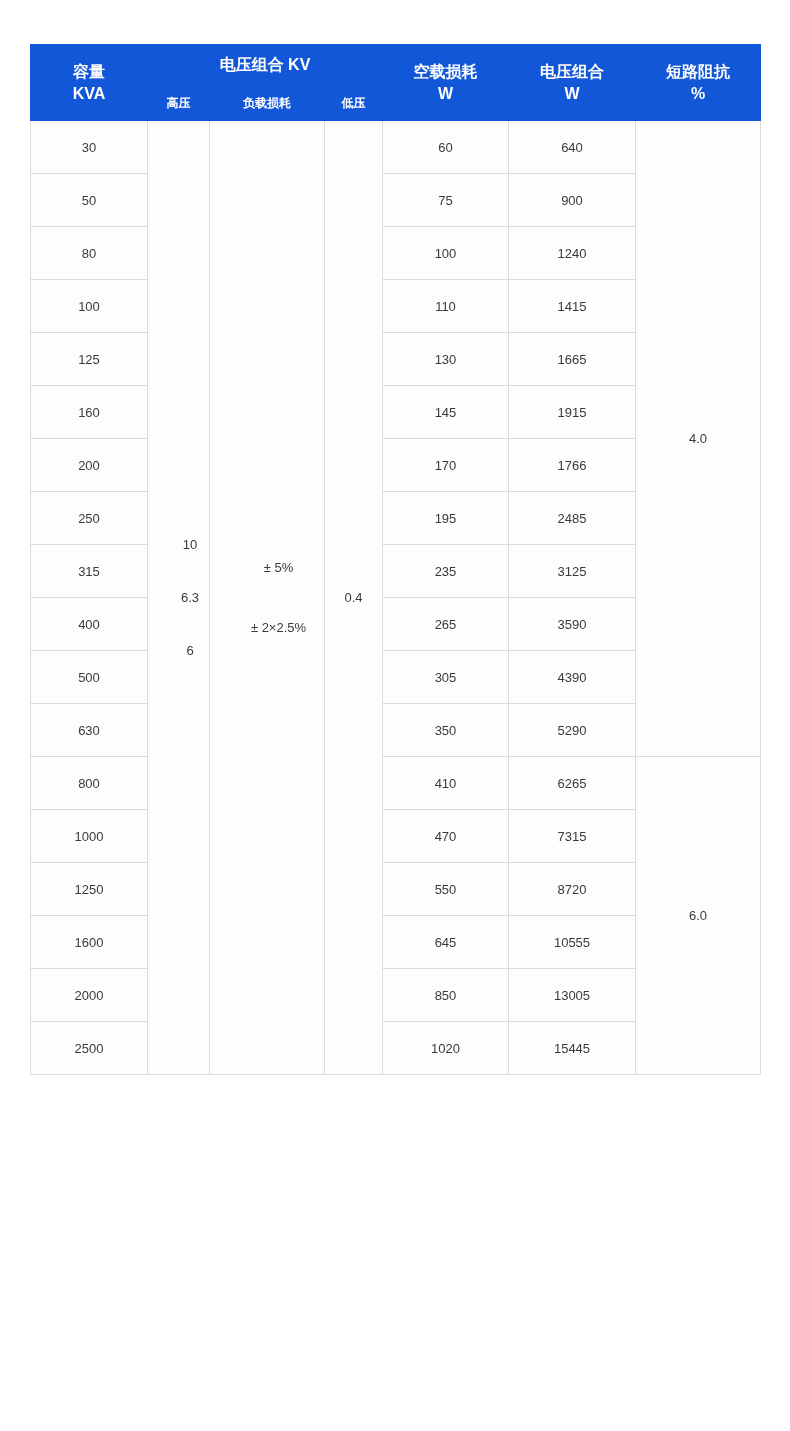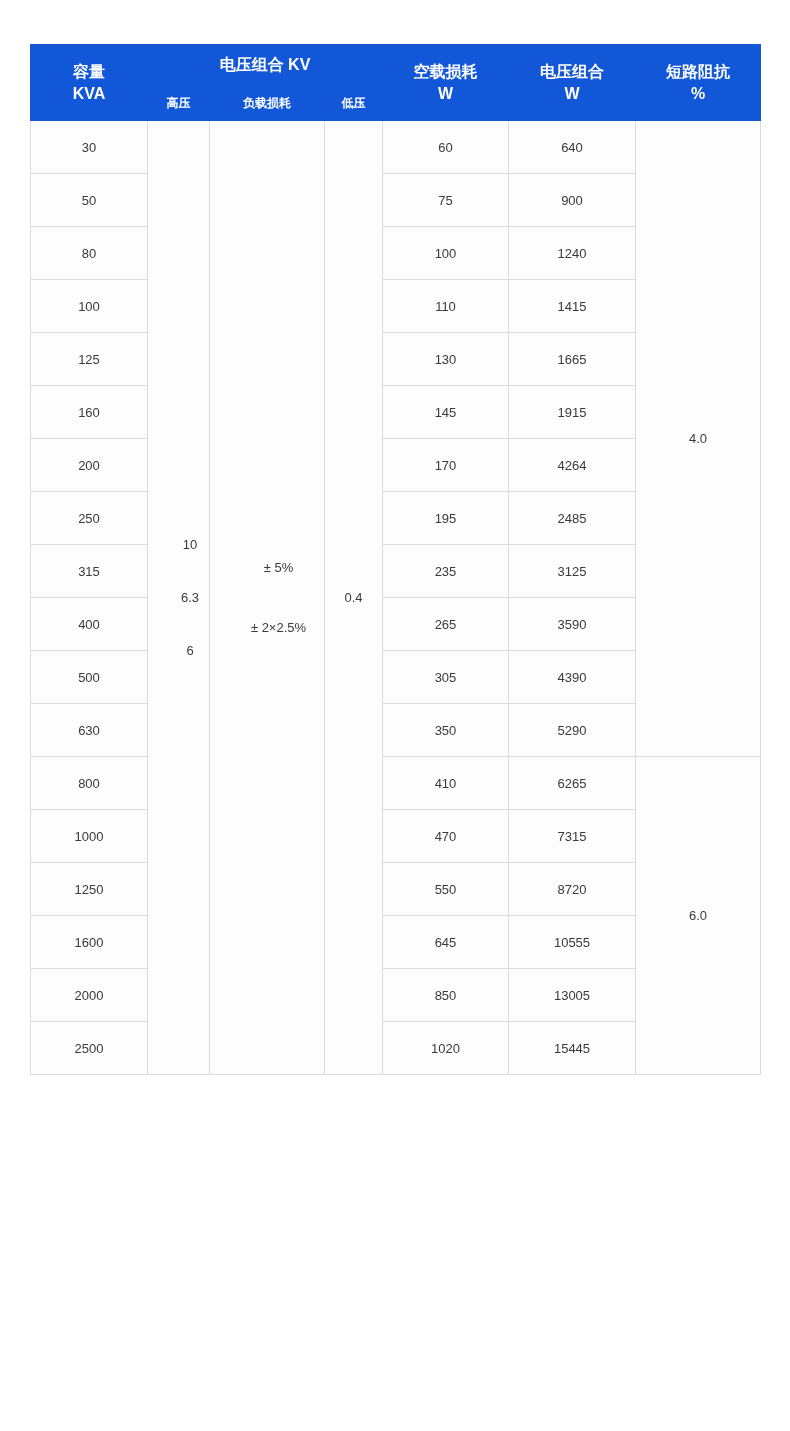--- a/index.html
+++ b/index.html
@@ -247,21 +247,21 @@
           <td>1665</td>
         </tr>
         <tr>
           <td class="cap">160</td>
           <td>145</td>
           <td>1915</td>
         </tr>
         <tr>
           <td class="cap">200</td>
           <td>170</td>
-          <td>4264</td>
+          <td>1766</td>
         </tr>
         <tr>
           <td class="cap">250</td>
           <td>195</td>
           <td>2485</td>
         </tr>
         <tr>
           <td class="cap">315</td>
           <td>235</td>
           <td>3125</td>

